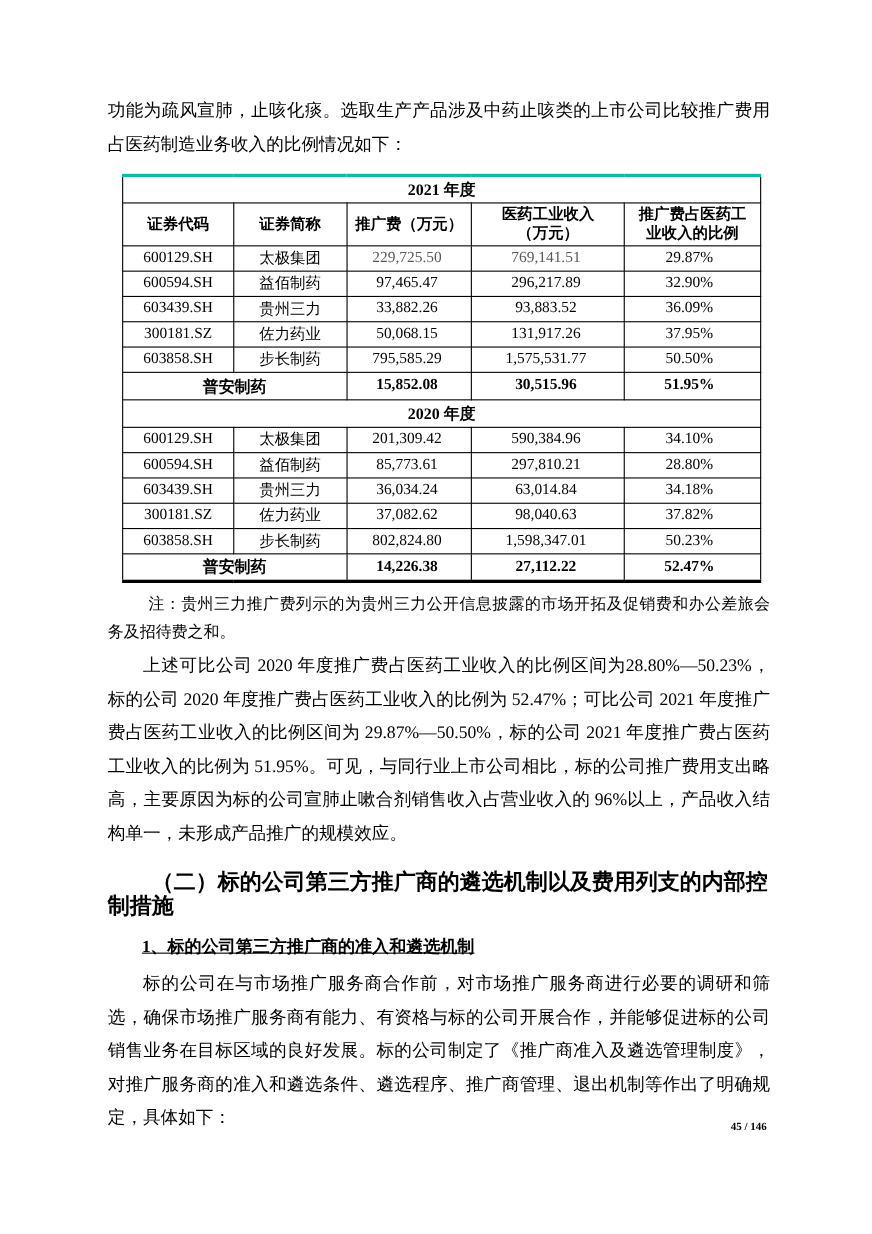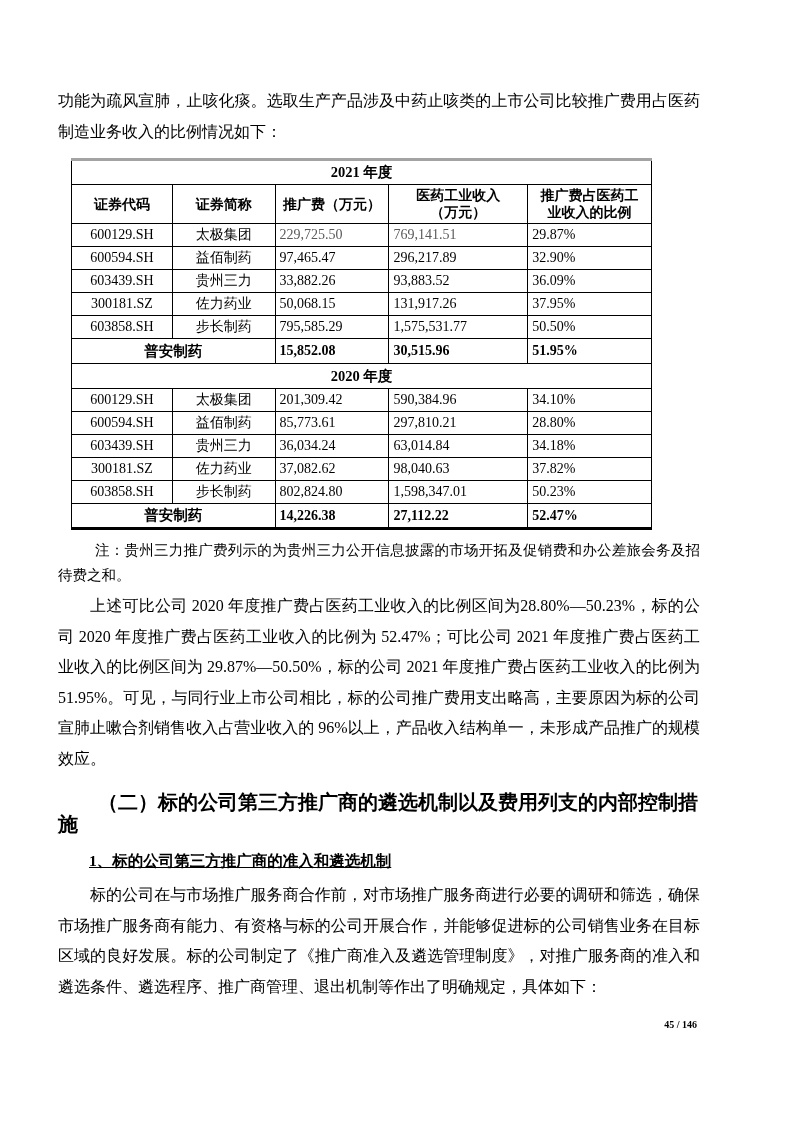--- a/index.html
+++ b/index.html
@@ -1,36 +1,36 @@
 <!DOCTYPE html>
 <html><head>
 <meta charset="utf-8">
 <style>
   * { margin:0; padding:0; box-sizing:border-box; }
   html,body { background:#ffffff; }
   .page {
     position:relative; width:793px; height:1122px; margin:0 auto;
-    background:#ffffff; padding:86px 93px 0 58px;
+    background:#ffffff; padding:86px 93px 0 98px;
     font-family:"Liberation Serif","DejaVu Serif",serif; color:#000;
     overflow:hidden;
   }
   .para { font-size:16px; line-height:30.5px; text-align:justify; text-justify:inter-character; }
   .indent { text-indent:2em; }
 
   .cmp-table {
     width:581px; margin:11px 0 0 13px; border-collapse:collapse;
-    border-top:3px solid #a3a3a3; border-bottom:3px solid #000;
+    border-top:3px solid #14b8a6; border-bottom:3px solid #000;
     font-size:14px; color:#000;
   }
   .cmp-table td, .cmp-table th { border:1px solid #000; padding:0 4px; }
   .year-row td { font-weight:bold; text-align:center; height:25px; font-size:14.5px; }
   .head-row th { font-weight:bold; text-align:center; height:39px; white-space:pre-line; line-height:17px; font-size:14px; }
   .data-row { height:23px; }
   .data-row td.c-code, .data-row td.c-name { text-align:center; }
-  td.num { text-align:left; padding-right:8px; font-size:14px; }
+  td.num { text-align:center; padding-right:8px; font-size:14px; }
   td.c-ratio { padding-right:10px; }
   td.muted { color:#595959; }
   .sum-row { font-weight:bold; height:25px;font-family:Liberation Serif, serif; }
   .sum-row td.c-merged { text-align:center; font-size:14.5px; }
 
   .note { font-size:14.5px; line-height:25px; margin-top:8px; text-indent:2.55em; text-align:justify; }
   .p1 { margin-top:3px; }
   .h2 { font-size:20px; font-weight:bold; margin-top:17px; text-indent:2em; line-height:22px; }
   .h3 { font-size:15.5px; margin-top:15px; text-indent:2em; line-height:22px;text-decoration:underline; }
   .p2 { margin-top:8px; }

